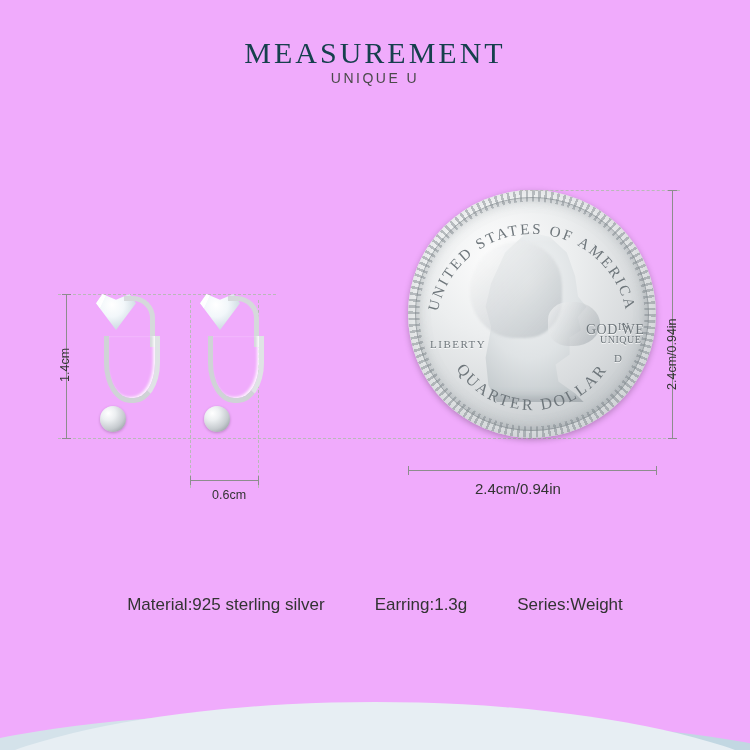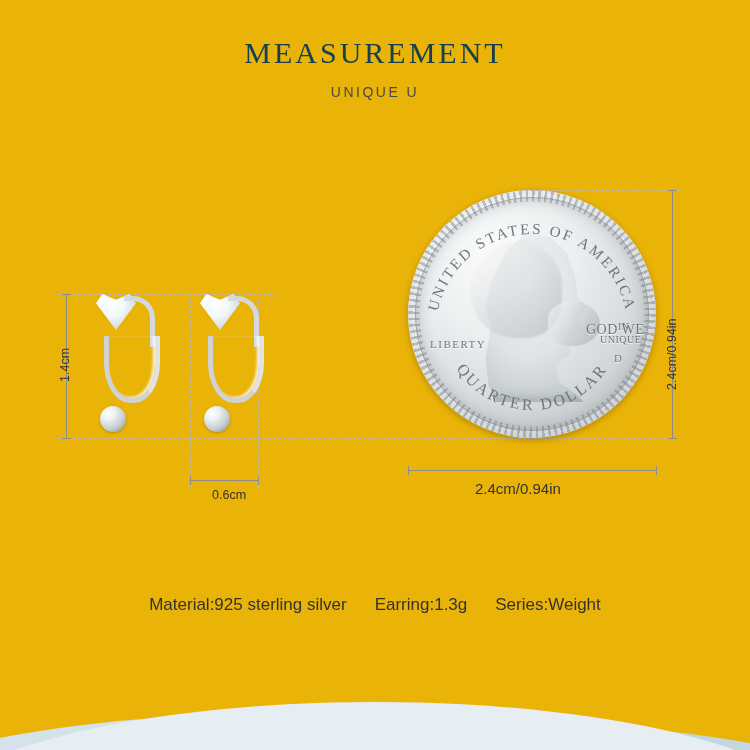--- a/index.html
+++ b/index.html
@@ -10,39 +10,38 @@
     width: 750px;
     height: 750px;
     background: #ffffff;
     font-family: "Liberation Sans", sans-serif;
     overflow: hidden;
     position: relative;
   }
   .page {
     position: absolute;
     inset: 0;
-    background: #eab308;
+    background: #f0abfc;
   }
 
   
   .header {
     position: absolute;
     top: 0; left: 0; right: 0;
     text-align: center;
   }
   .title {
     margin-top: 36px;
     font-family: "Liberation Serif", serif;
     font-size: 30px;
     letter-spacing: 3px;
     color: #16404d;
     font-weight: 400;
   }
   .subtitle {
-    margin-top: 14px;
     font-size: 14px;
     letter-spacing: 2.5px;
     color: #4a4a4a;
     font-weight: 400;
   }
 
   
   .stage {
     position: absolute;
     left: 0; top: 150px;
@@ -212,21 +211,21 @@
     filter: blur(.6px);
   }
 
   
   .info-row {
     position: absolute;
     left: 0; right: 0;
     top: 595px;
     display: flex;
     justify-content: center;
-    gap: 28px;
+    gap: 50px;
     font-size: 17px;
     color: #333;
   }
   .note {
     position: absolute;
     left: 0; right: 0;
     top: 638px;
     text-align: center;
     font-size: 14.5px;
     color: #555;

